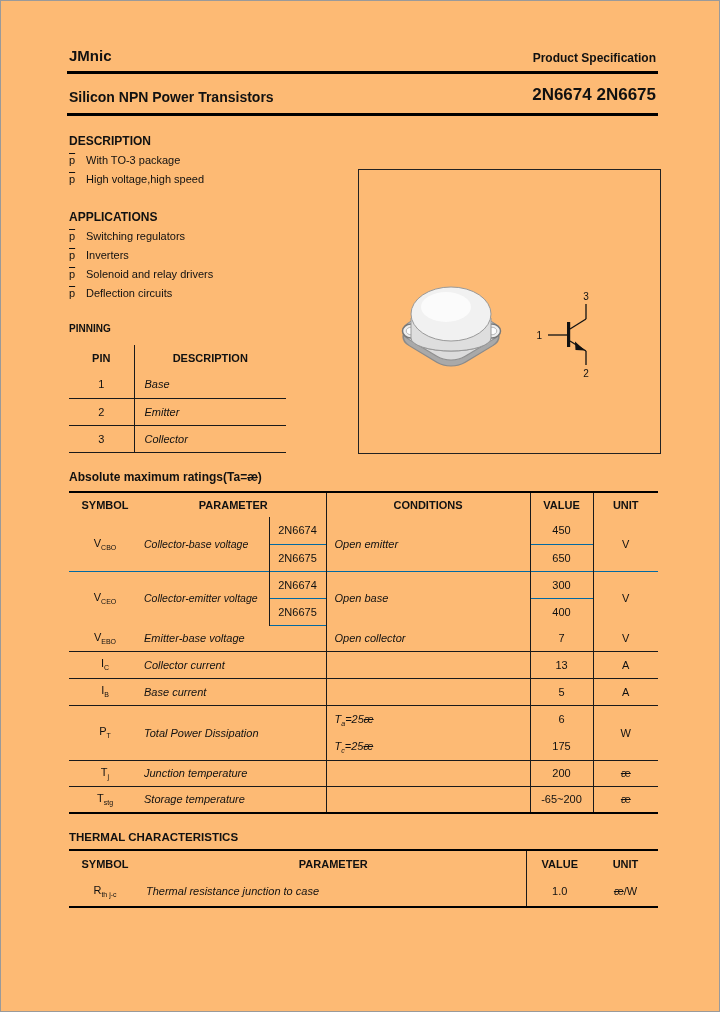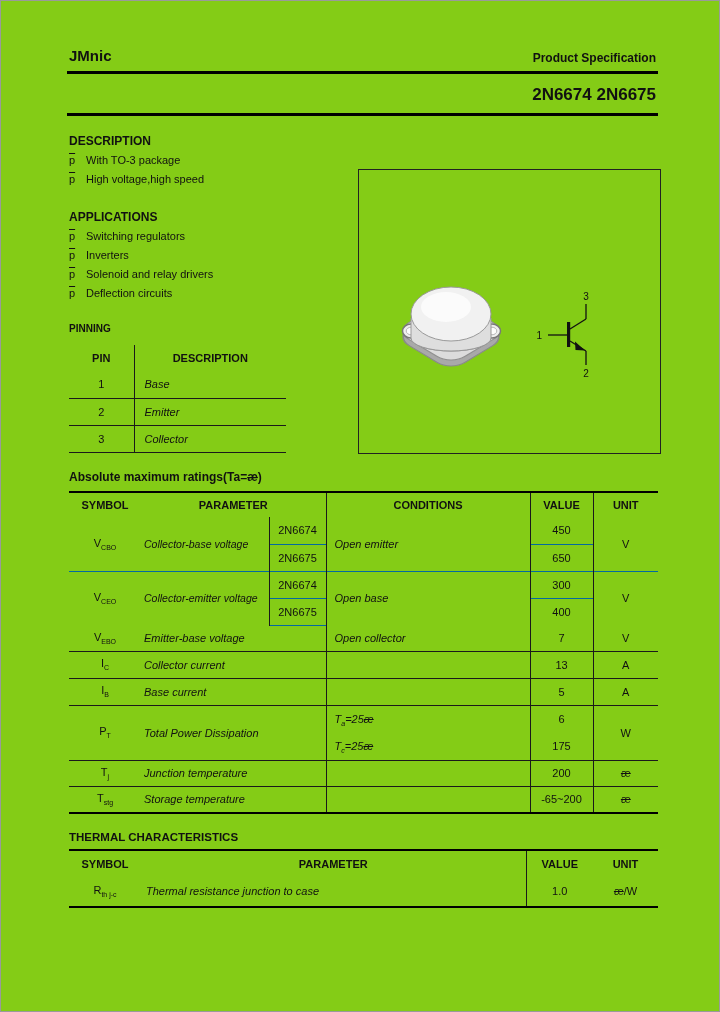--- a/index.html
+++ b/index.html
@@ -1,20 +1,20 @@
 <!DOCTYPE html>
 <html><head>
 <meta charset="utf-8">
 <style>
   html,body { margin:0; padding:0; background:#e9e9e9; }
   .page {
     position:absolute; top:0; left:0;
     width:718px; height:1010px;
     border:1px solid #9a9a9a;
-    background:#84cc16;
+    background:#fdba74;
     overflow:hidden;
     font-family:"Liberation Sans", sans-serif;
     color:#111;
   }
   .abs { position:absolute; }
   .b { font-weight:bold; }
   .rule { position:absolute; background:#000; height:3px; }
   .degc { text-decoration:line-through; }
   .bullet { text-decoration:overline; display:inline-block; width:9px; margin-right:8px; font-size:11px; }
   .list-item { line-height:19px; font-size:11px; white-space:nowrap; }
@@ -39,20 +39,21 @@
 </style>
 </head>
 <body>
 
 <div class="page">
 
   <div class="abs b" style="left:68px; top:46px; font-size:15px;">JMnic</div>
   <div class="abs b" style="right:63px; top:50px; font-size:12px;">Product Specification</div>
   <div class="rule" style="left:66px; top:70px; width:591px;"></div>
 
+  <div class="abs b" style="left:68px; top:88px; font-size:14px;">Silicon NPN Power Transistors</div>
   <div class="abs b" style="right:63px; top:84px; font-size:17px;">2N6674 2N6675</div>
   <div class="rule" style="left:66px; top:112px; width:591px;"></div>
 
   <div class="abs sec-head" style="left:68px; top:133px;">DESCRIPTION</div>
   <div class="abs" style="left:68px; top:150px;">
     <div class="list-item">
       <span class="bullet">p</span><span>With TO-3 package</span>
     </div>
     <div class="list-item">
       <span class="bullet">p</span><span>High voltage,high speed</span>

